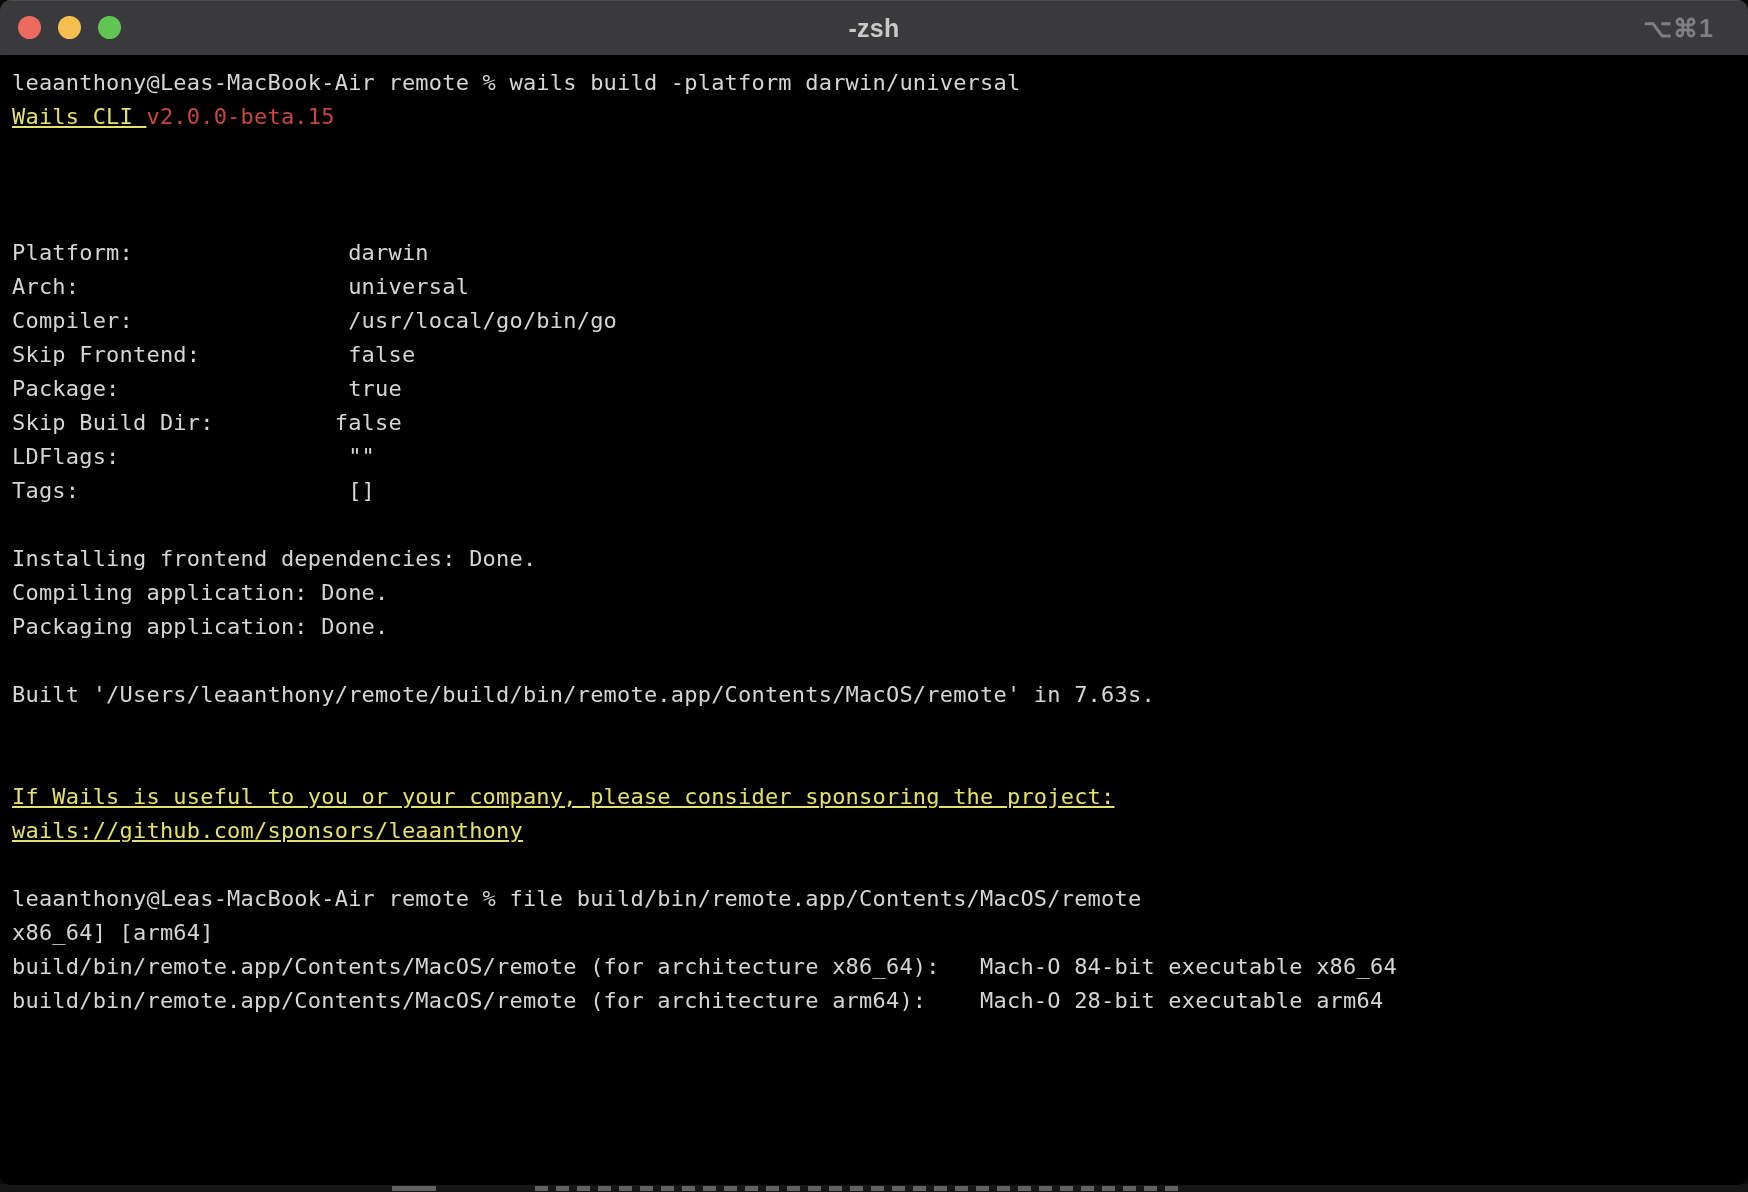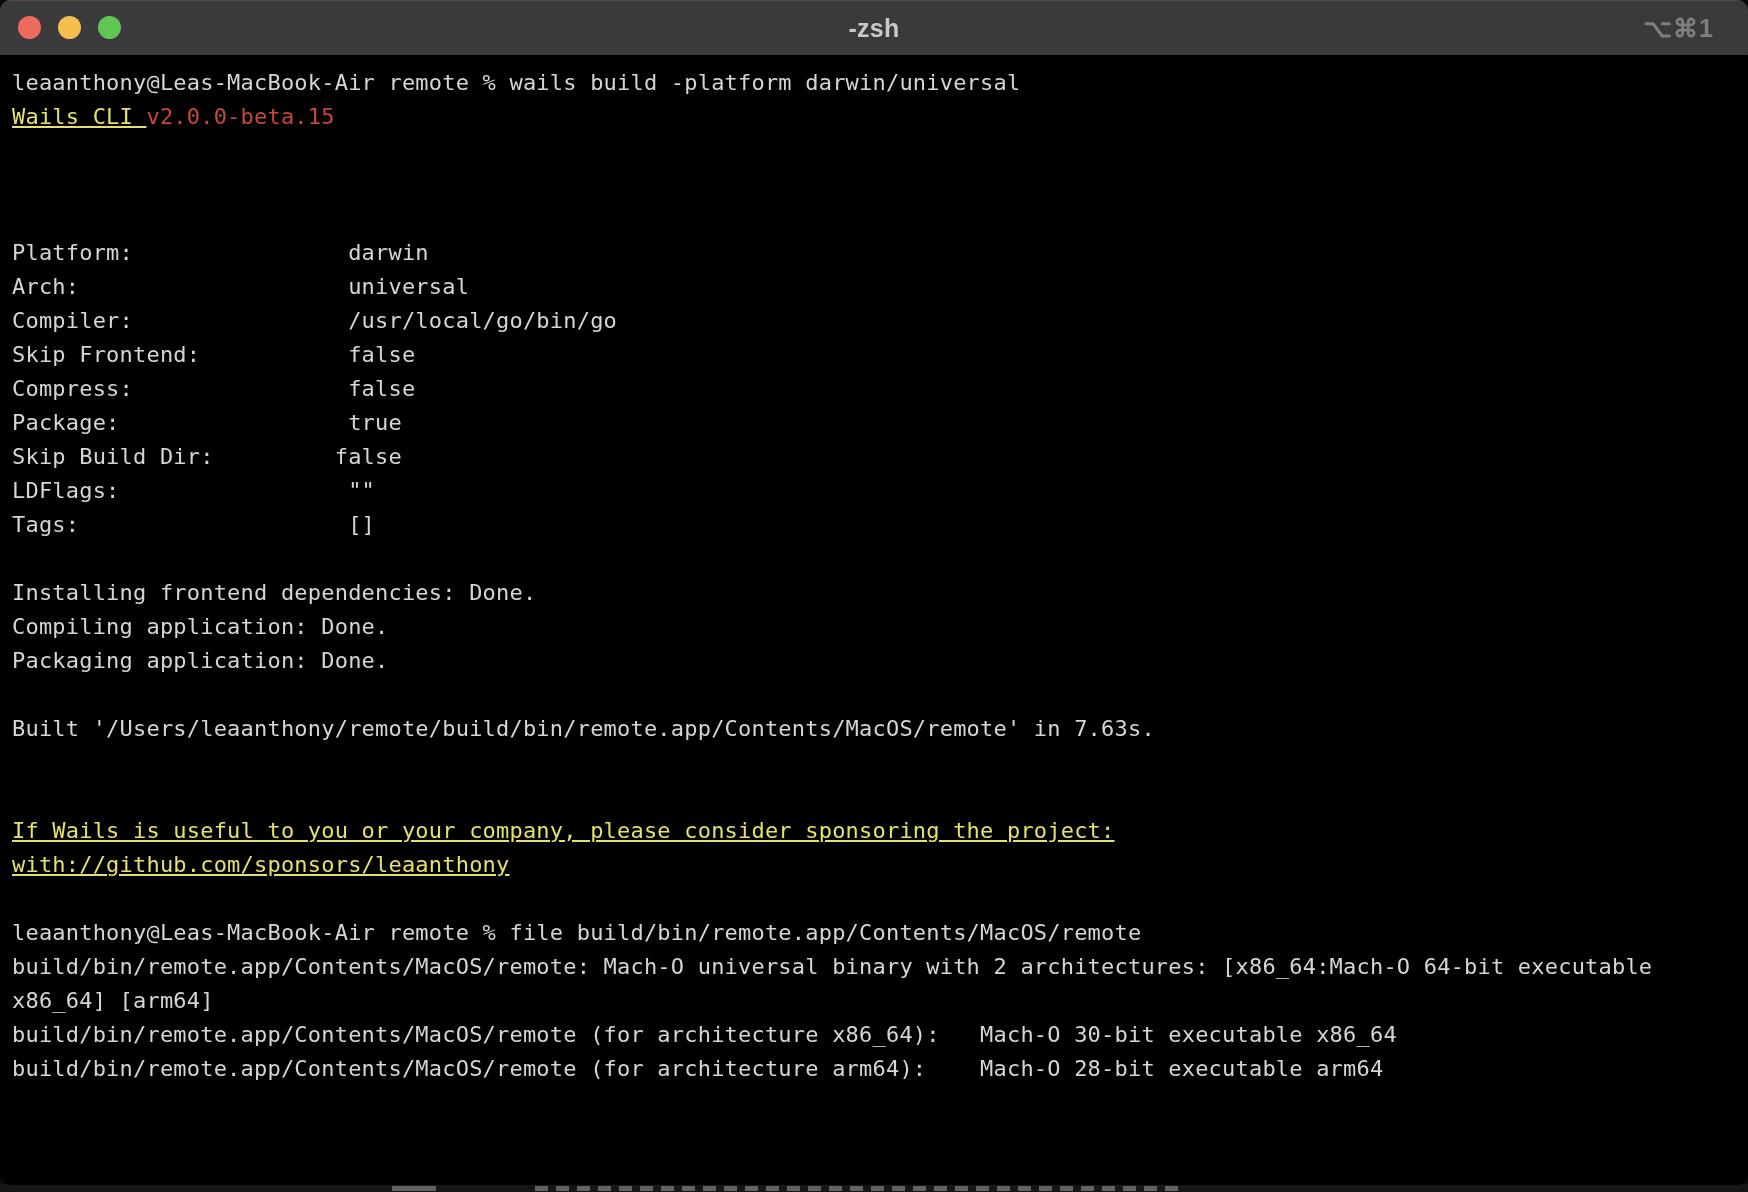--- a/index.html
+++ b/index.html
@@ -159,36 +159,34 @@
   <div class="terminal-screen" id="terminal-screen">
       <div class="term-line"><span class="seg-default">leaanthony@Leas-MacBook-Air remote % wails build -platform darwin/universal</span></div>
       <div class="term-line"><span class="seg-yellow">Wails CLI </span><span class="seg-red">v2.0.0-beta.15</span></div>
       <div class="term-line"></div>
       <div class="term-line"></div>
       <div class="term-line"></div>
       <div class="term-line"><span class="seg-default">Platform:                darwin</span></div>
       <div class="term-line"><span class="seg-default">Arch:                    universal</span></div>
       <div class="term-line"><span class="seg-default">Compiler:                /usr/local/go/bin/go</span></div>
       <div class="term-line"><span class="seg-default">Skip Frontend:           false</span></div>
-      <div class="term-line"><span class="seg-default">Compress:                false</span></div>
       <div class="term-line"><span class="seg-default">Package:                 true</span></div>
       <div class="term-line"><span class="seg-default">Skip Build Dir:         false</span></div>
       <div class="term-line"><span class="seg-default">LDFlags:                 ""</span></div>
       <div class="term-line"><span class="seg-default">Tags:                    []</span></div>
       <div class="term-line"></div>
       <div class="term-line"><span class="seg-default">Installing frontend dependencies: Done.</span></div>
       <div class="term-line"><span class="seg-default">Compiling application: Done.</span></div>
       <div class="term-line"><span class="seg-default">Packaging application: Done.</span></div>
       <div class="term-line"></div>
       <div class="term-line"><span class="seg-default">Built '/Users/leaanthony/remote/build/bin/remote.app/Contents/MacOS/remote' in 7.63s.</span></div>
       <div class="term-line"></div>
       <div class="term-line"></div>
       <div class="term-line"><span class="seg-yellow">If Wails is useful to you or your company, please consider sponsoring the project:</span></div>
-      <div class="term-line"><span class="seg-yellow">with://github.com/sponsors/leaanthony</span></div>
+      <div class="term-line"><span class="seg-yellow">wails://github.com/sponsors/leaanthony</span></div>
       <div class="term-line"></div>
       <div class="term-line"><span class="seg-default">leaanthony@Leas-MacBook-Air remote % file build/bin/remote.app/Contents/MacOS/remote</span></div>
-      <div class="term-line"><span class="seg-default">build/bin/remote.app/Contents/MacOS/remote: Mach-O universal binary with 2 architectures: [x86_64:Mach-O 64-bit executable</span></div>
       <div class="term-line"><span class="seg-default">x86_64] [arm64]</span></div>
-      <div class="term-line"><span class="seg-default">build/bin/remote.app/Contents/MacOS/remote (for architecture x86_64):   Mach-O 30-bit executable x86_64</span></div>
+      <div class="term-line"><span class="seg-default">build/bin/remote.app/Contents/MacOS/remote (for architecture x86_64):   Mach-O 84-bit executable x86_64</span></div>
       <div class="term-line"><span class="seg-default">build/bin/remote.app/Contents/MacOS/remote (for architecture arm64):    Mach-O 28-bit executable arm64</span></div>
     </div>
 
 </div>
 
 </body></html>

